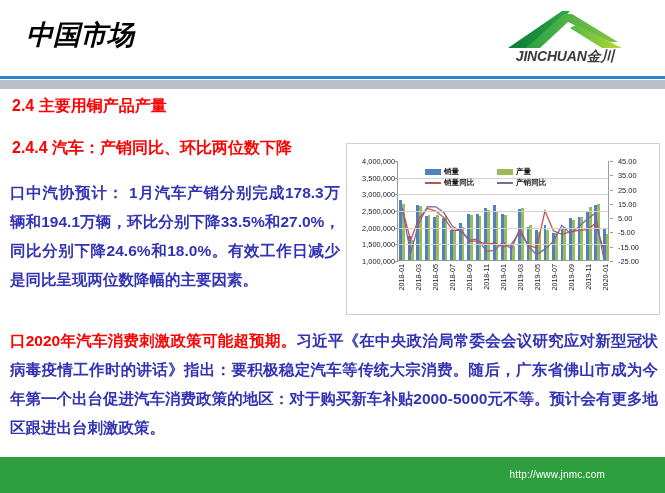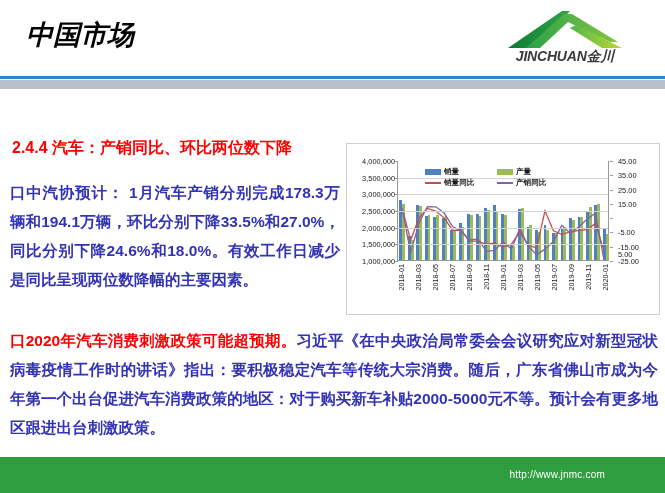--- a/index.html
+++ b/index.html
@@ -129,20 +129,21 @@
         <path d="M20 40 L58 6 L66 6 L112 34 L104 34 L62 14 L34 40 Z" fill="url(#g2)"></path>
         <path d="M64 20 L70 17 L116 40 L96 40 Z" fill="url(#g3)"></path>
       </svg>
       <div class="logo-text">JINCHUAN金川</div>
     </div>
 
     <div class="header-rule-blue"></div>
     <div class="header-rule-gray"></div>
   </div>
 
+  <div class="h1">2.4  主要用铜产品产量</div>
   <div class="h2">2.4.4  汽车：产销同比、环比两位数下降</div>
   <div class="para1">口中汽协预计： 1月汽车产销分别完成178.3万辆和194.1万辆，环比分别下降33.5%和27.0%，同比分别下降24.6%和18.0%。有效工作日减少是同比呈现两位数降幅的主要因素。</div>
 
   <div class="para2">
     <span class="red">口2020年汽车消费刺激政策可能超预期。</span><span>习近平《在中央政治局常委会会议研究应对新型冠状病毒疫情工作时的讲话》指出：要积极稳定汽车等传统大宗消费。随后，广东省佛山市成为今年第一个出台促进汽车消费政策的地区：对于购买新车补贴2000-5000元不等。预计会有更多地区跟进出台刺激政策。</span>
   </div>
 
   <div class="chart-card">
 
     <div class="yaxis-l" id="yl" style="top: 17px; height: 100px;">
@@ -152,21 +153,21 @@
         <div class="ytick" style="top: 50px;">2,500,000</div>
         <div class="ytick" style="top: 66.6667px;">2,000,000</div>
         <div class="ytick" style="top: 83.3333px;">1,500,000</div>
         <div class="ytick" style="top: 100px;">1,000,000</div>
       </div>
     <div class="yaxis-r" id="yr" style="top: 17px; height: 100px;">
         <div class="ytick-r" style="top: 0px; padding-left: 6px;">45.00</div>
         <div class="ytick-r" style="top: 14.2857px; padding-left: 6px;">35.00</div>
         <div class="ytick-r" style="top: 28.5714px; padding-left: 6px;">25.00</div>
         <div class="ytick-r" style="top: 42.8571px; padding-left: 6px;">15.00</div>
-        <div class="ytick-r" style="top: 57.1429px; padding-left: 6px; margin-top: 36px;">5.00</div>
+        <div class="ytick-r" style="top: 57.1429px; padding-left: 6px;">5.00</div>
         <div class="ytick-r" style="top: 71.4286px; padding-left: 6px;">-5.00</div>
         <div class="ytick-r" style="top: 85.7143px; padding-left: 6px;">-15.00</div>
         <div class="ytick-r" style="top: 100px; padding-left: 6px;">-25.00</div>
       </div>
 
     <div class="plot" id="plot">
       <div class="bars" id="bars">
           <div class="bar sales" style="left: 1.4416px; width: 2.7984px; height: 60.2px;"></div>
           <div class="bar output" style="left: 4.24px; width: 2.7984px; height: 56.1px;"></div>
           <div class="bar sales" style="left: 9.9216px; width: 2.7984px; height: 23.9px;"></div>

